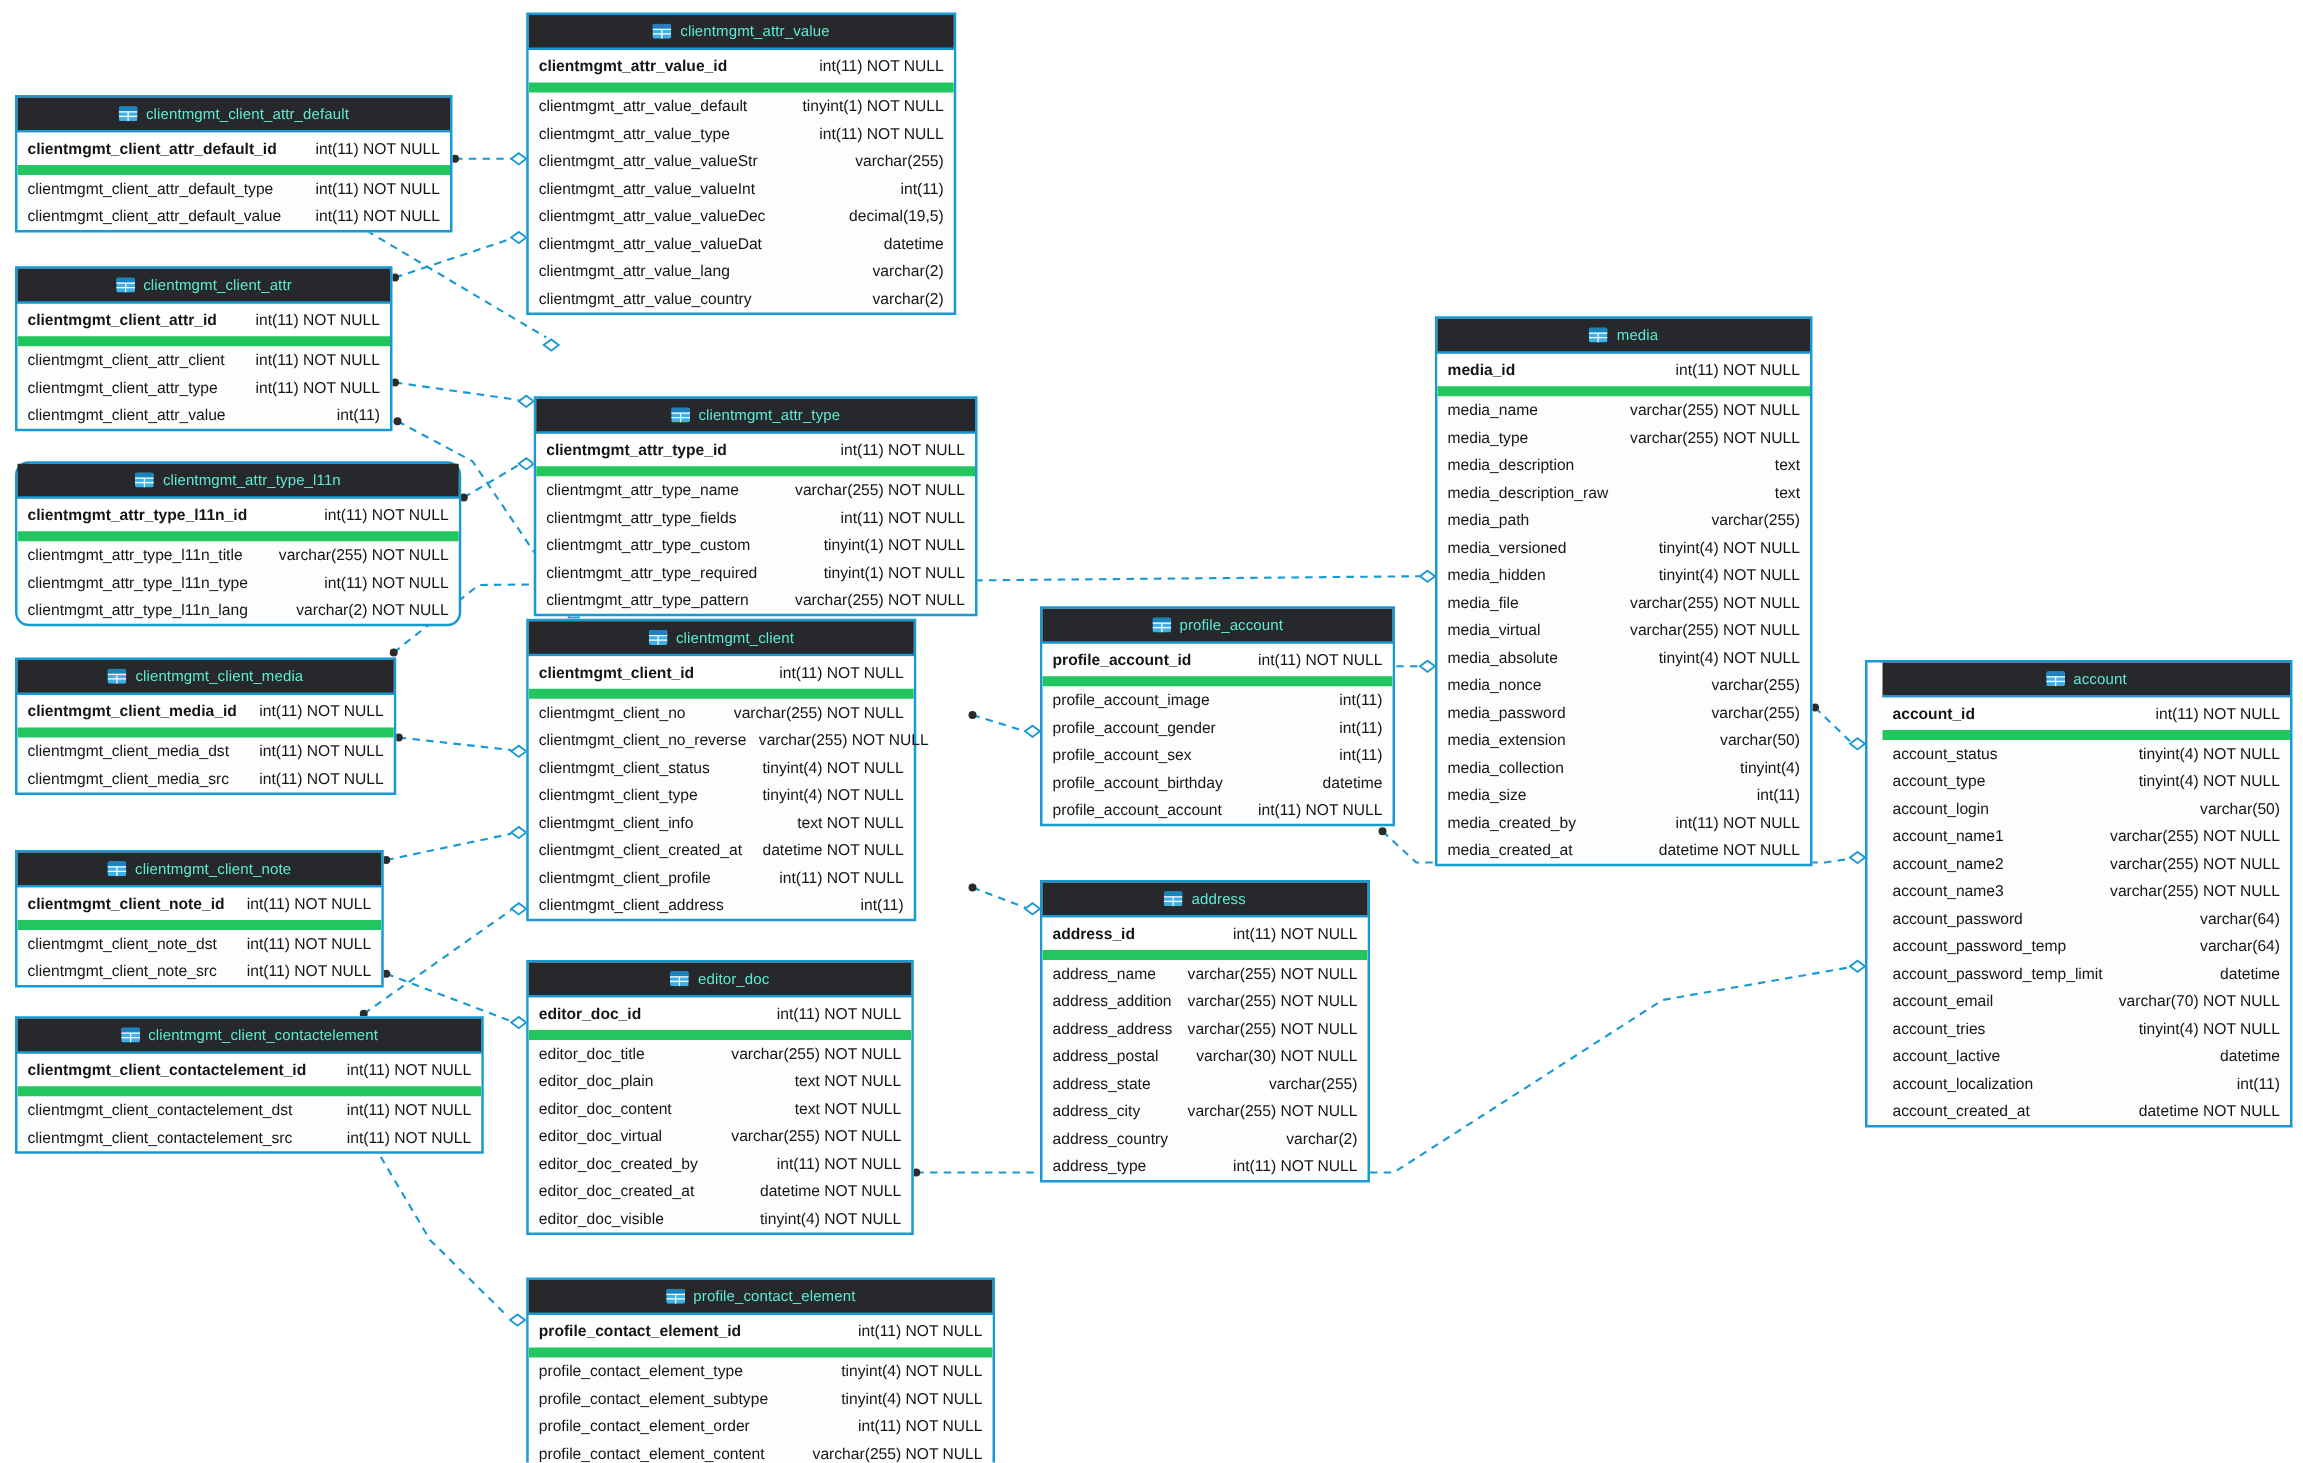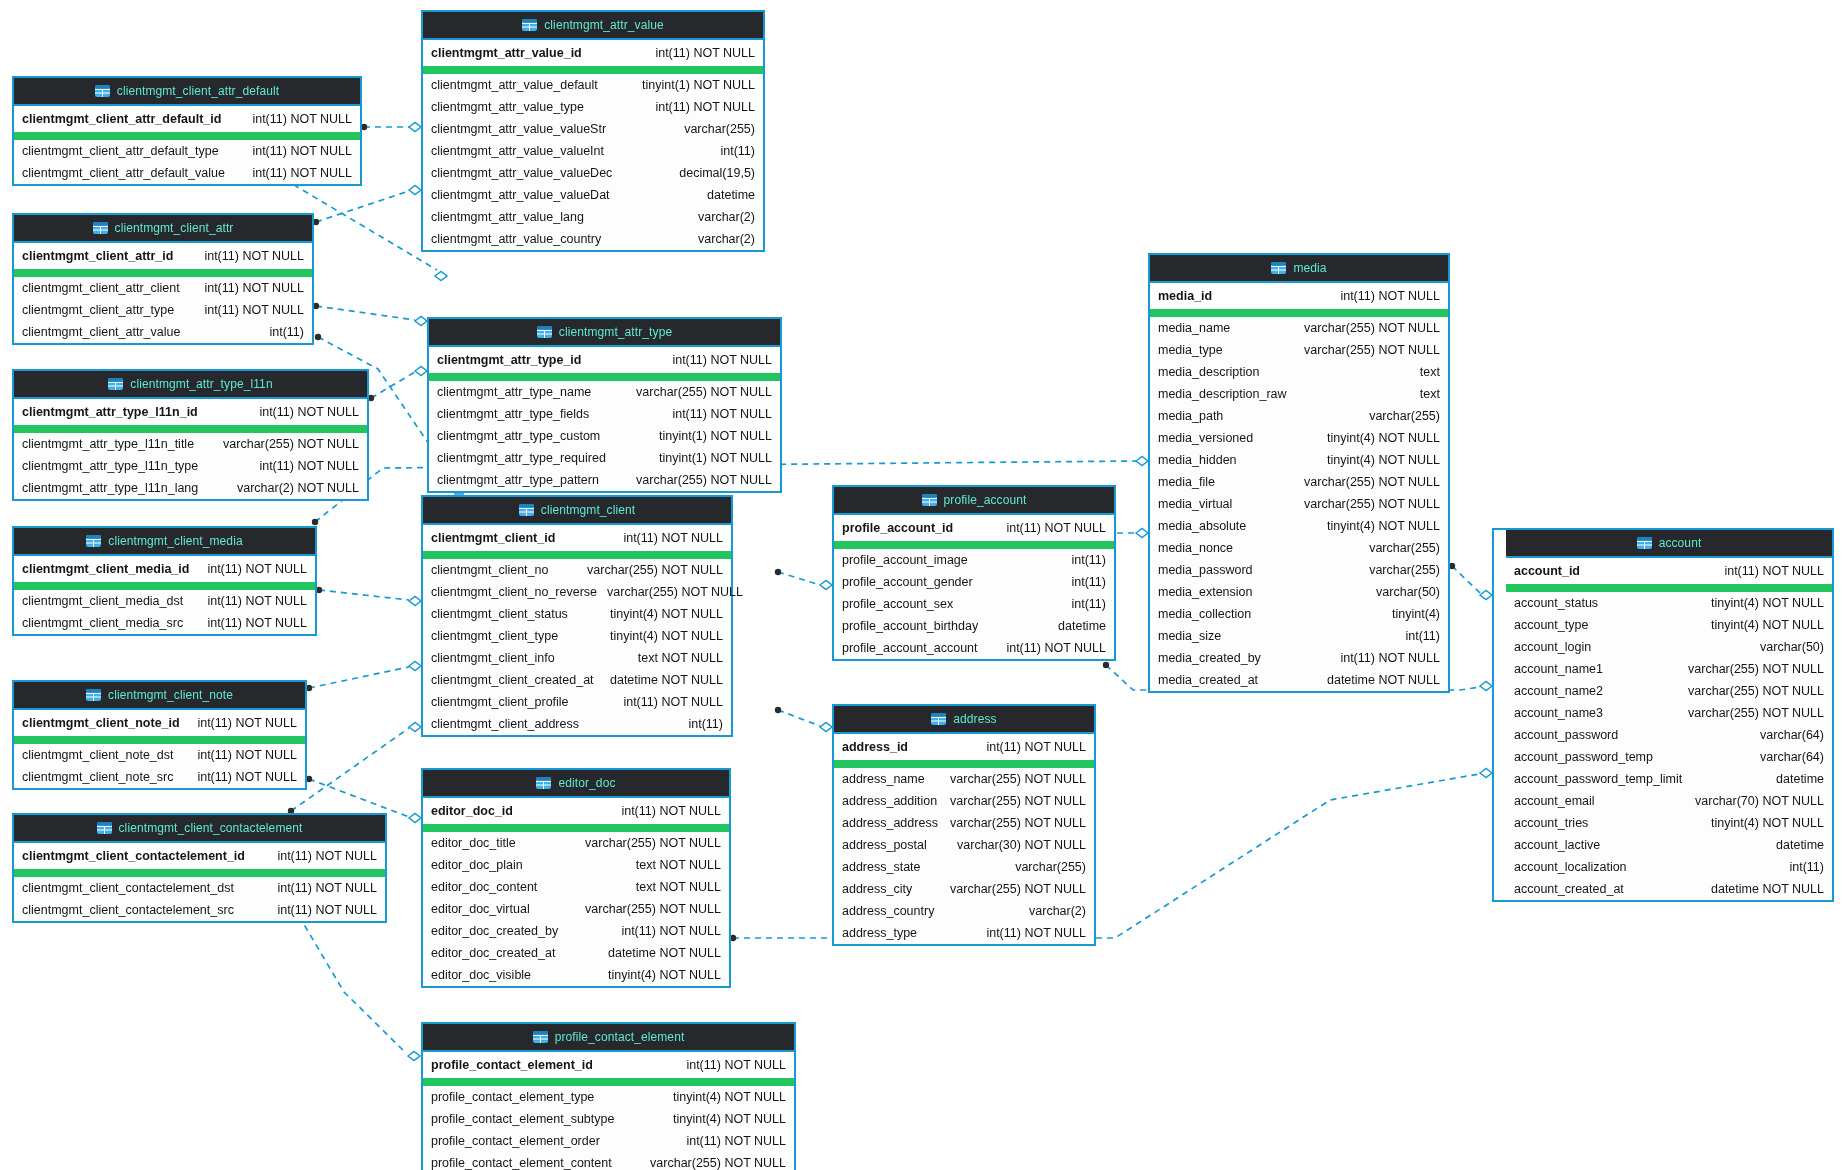--- a/index.html
+++ b/index.html
@@ -193,21 +193,21 @@
       </div>
       <div class="row">
         <span class="cn">clientmgmt_client_attr_type</span>
         <span class="ct">int(11) NOT NULL</span>
       </div>
       <div class="row">
         <span class="cn">clientmgmt_client_attr_value</span>
         <span class="ct">int(11)</span>
       </div>
     </div>
-    <div class="tbl" style="left: 12px; top: 369px; width: 357px;">
+    <div class="tbl" style="left: 12px; top: 369px; width: 357px; border-radius: 11px;">
       <div class="hd">
         <span class="ticon">
           <svg width="15" height="12" viewBox="0 0 15 12">
             <rect x="0" y="0" width="15" height="12" rx="2" fill="#3fb0e8"></rect>
             <rect x="0" y="0" width="15" height="4" rx="1.5" fill="#1d83bc"></rect>
             <line x1="0" y1="4.4" x2="15" y2="4.4" stroke="#ffffff" stroke-width="1"></line>
             <line x1="7.5" y1="4.4" x2="7.5" y2="12" stroke="#ffffff" stroke-width="1"></line>
             <line x1="0" y1="8" x2="15" y2="8" stroke="#ffffff" stroke-width="1"></line>
           </svg>
         </span>

